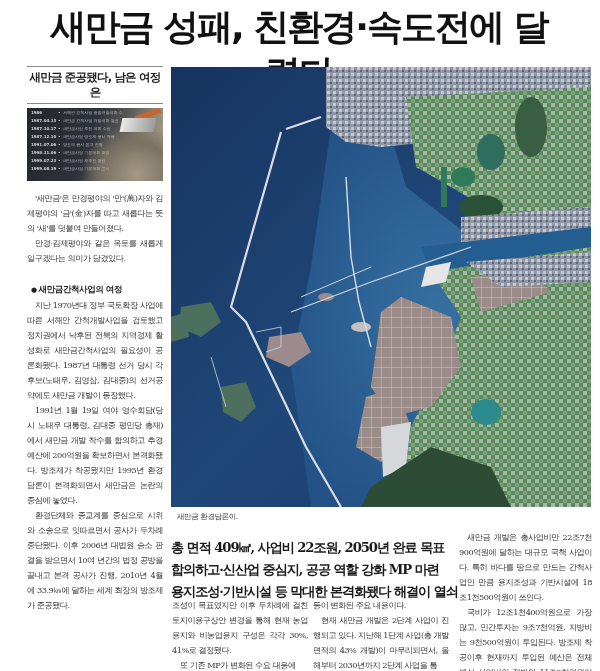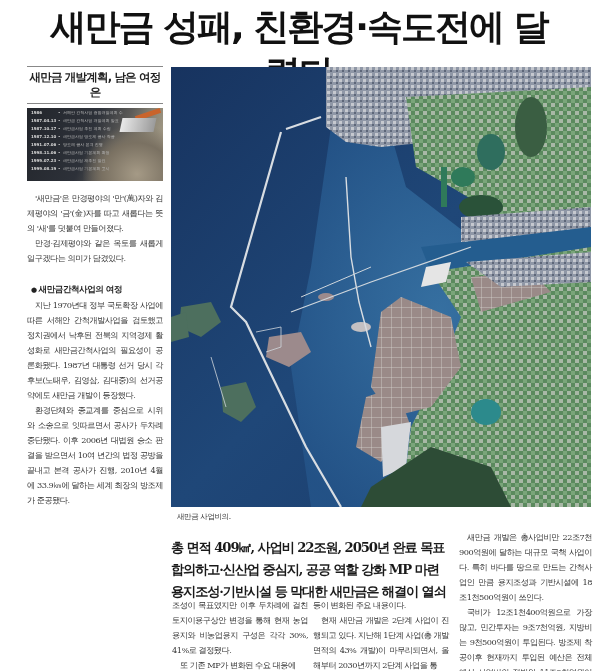--- a/index.html
+++ b/index.html
@@ -69,21 +69,21 @@
   .col3 { left: 313px; top: 598px; width: 136px; }
   .col4 { left: 459px; top: 530px; width: 133px; }
   .col4 p + p { margin-top: 0; }
 </style>
 </head>
 <body>
 
 <div class="headline">새만금 성패, 친환경·속도전에 달렸다</div>
 
 <div class="left-col">
-  <div class="box-title">새만금 개발계획, 남은 여정은</div>
+  <div class="box-title">새만금 준공됐다, 남은 여정은</div>
   <div class="timeline-img">
     <div class="rock"></div>
     <div class="arm"></div>
     <div class="machine"></div>
     <div class="tl-row">
         <span class="tl-date">1986</span>
         <span class="tl-dot">•</span>
         <span class="tl-text">서해안 간척사업 종합개발계획 수립</span>
       </div>
     <div class="tl-row">
@@ -121,20 +121,21 @@
         <span class="tl-dot">•</span>
         <span class="tl-text">새만금사업 기본계획 고시</span>
       </div>
   </div>
 
   <div class="left-body">
     <p>'새만금'은 만경평야의 '만'(萬)자와 김제평야의 '금'(金)자를 따고 새롭다는 뜻의 '새'를 덧붙여 만들어졌다.</p>
     <p>만경·김제평야와 같은 옥토를 새롭게 일구겠다는 의미가 담겼있다.</p>
     <div class="subhead"><span class="bullet">●</span><span>새만금간척사업의 여정</span></div>
     <p>지난 1970년대 정부 국토확장 사업에 따른 서해안 간척개발사업을 검토했고 정치권에서 낙후된 전북의 지역경제 활성화로 새만금간척사업의 필요성이 공론화됐다. 1987년 대통령 선거 당시 각 후보(노태우, 김영삼, 김대중)의 선거공약에도 새만금 개발이 등장했다.</p>
+    <p>1991년 1월 19일 여야 영수회담(당시 노태우 대통령, 김대중 평민당 총재)에서 새만금 개발 착수를 합의하고 추경예산에 200억원을 확보하면서 본격화됐다. 방조제가 착공됐지만 1995년 환경담론이 본격화되면서 새만금은 논란의 중심에 놓였다.</p>
     <p>환경단체와 종교계를 중심으로 시위와 소송으로 잇따르면서 공사가 두차례 중단됐다. 이후 2006년 대법원 승소 판결을 받으면서 10여 년간의 법정 공방을 끝내고 본격 공사가 진행, 2010년 4월에 33.9㎞에 달하는 세계 최장의 방조제가 준공됐다.</p>
 
   </div>
 </div>
 
 <div class="photo">
   <svg width="420" height="440" viewBox="0 0 420 440" xmlns="http://www.w3.org/2000/svg">
     <defs>
       <linearGradient id="sea" x1="0" y1="0" x2="1" y2="1">
         <stop offset="0" stop-color="#17335f"></stop>
@@ -207,26 +208,26 @@
     <path d="M150 50 L115 62" fill="none" stroke="#d8dde2" stroke-width="2"></path>
     <path d="M175 110 L180 190 L188 235 L200 280" fill="none" stroke="#d8dde2" stroke-width="1.4"></path>
     <path d="M120 245 L200 215 L300 180" fill="none" stroke="#cfd6dc" stroke-width="1.3"></path>
     <path d="M130 230 L200 200" fill="none" stroke="#cfd6dc" stroke-width="1"></path>
 
     <path d="M85 265 L110 260 L110 280 L95 285" fill="none" stroke="#cfd6dc" stroke-width="0.8"></path>
     <path d="M40 290 L55 340" fill="none" stroke="#cfd6dc" stroke-width="0.8"></path>
   </svg>
 </div>
 
-<div class="caption">새만금 사업비의.</div>
+<div class="caption">새만금 환경담론이.</div>
 
 <div class="deck">
   <div>총 면적 409㎢, 사업비 22조원, 2050년 완료 목표</div>
   <div>합의하고·신산업 중심지, 공공 역할 강화 MP 마련</div>
-  <div>용지조성·기반시설 등 막대한 새만금은 해결이 열쇠</div>
+  <div>용지조성·기반시설 등 막대한 본격화됐다 해결이 열쇠</div>
 </div>
 
 <div class="body-col col2">
   <p class="noindent">조성이 목표였지만 이후 두차례에 걸친 토지이용구상안 변경을 통해 현재 농업용지와 비농업용지 구성은 각각 30%, 41%로 결정됐다.</p>
   <p>또 기존 MP가 변화된 수요 대응에</p>
 </div>
 
 <div class="body-col col3">
   <p class="noindent">등이 변화된 주요 내용이다.</p>
   <p>현재 새만금 개발은 2단계 사업이 진행되고 있다. 지난해 1단계 사업(총 개발면적의 43% 개발)이 마무리되면서, 올해부터 2030년까지 2단계 사업을 통</p>

